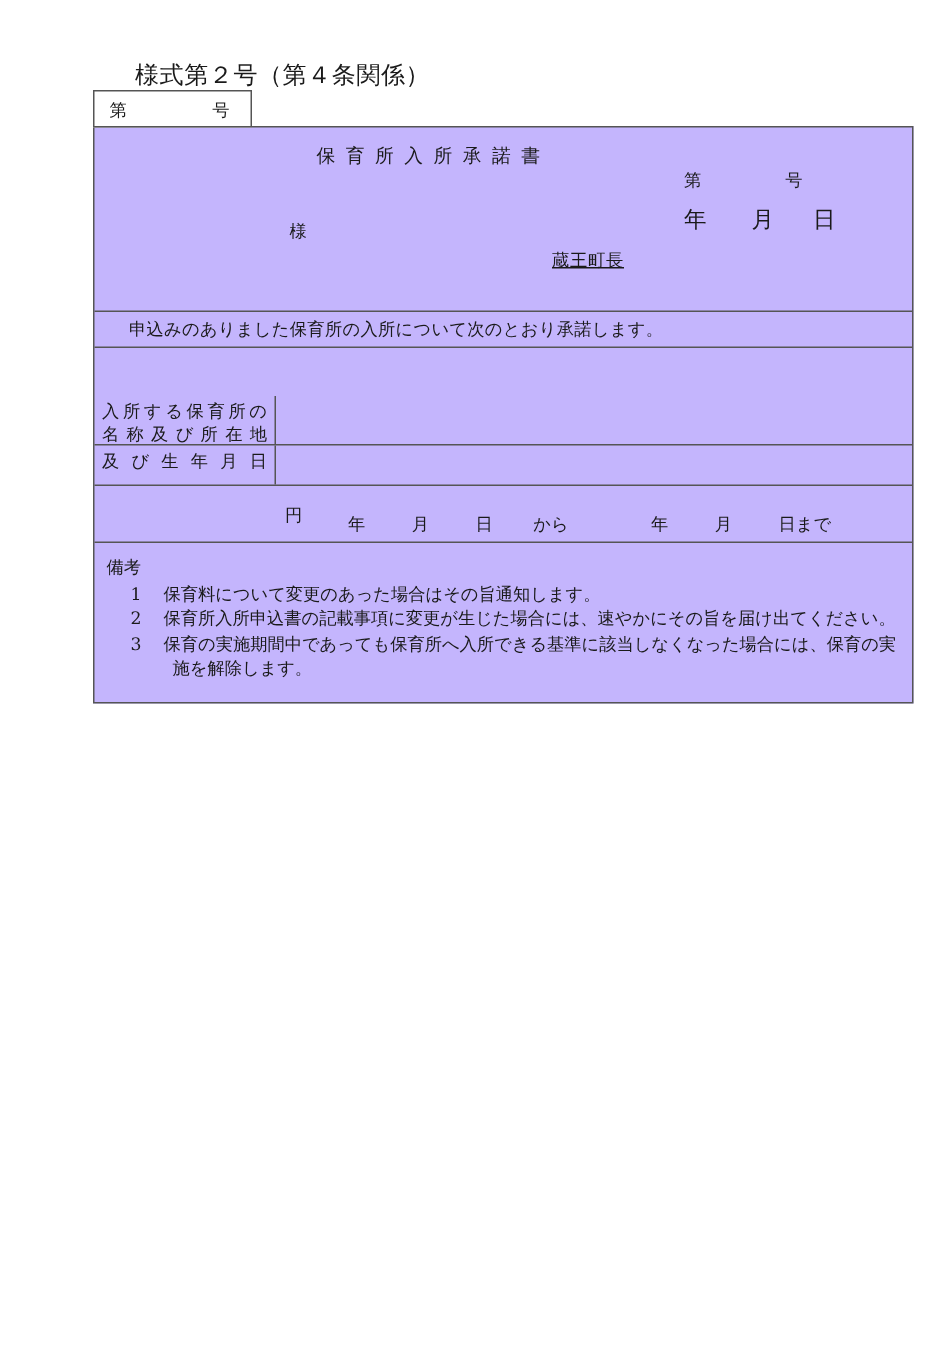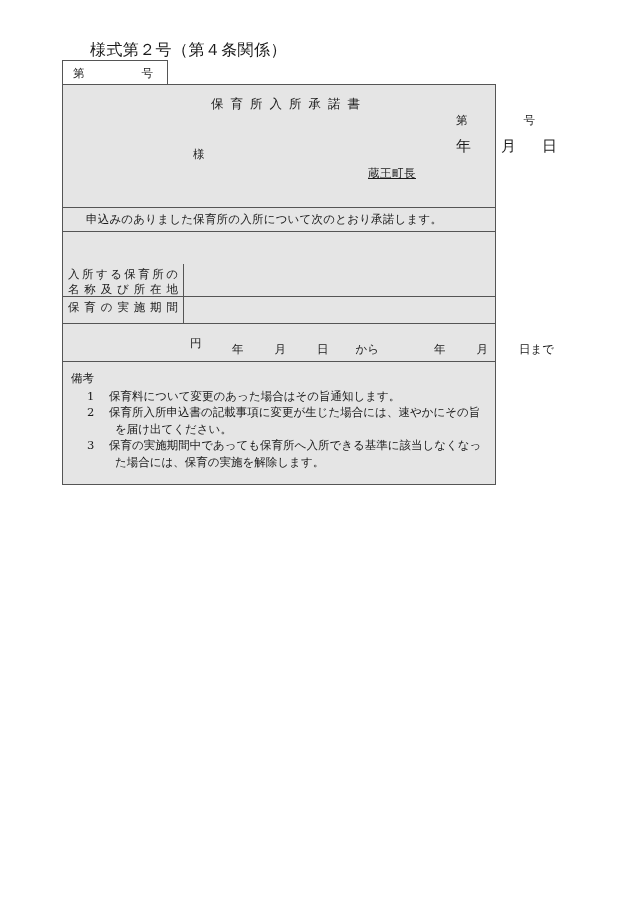--- a/index.html
+++ b/index.html
@@ -60,24 +60,24 @@
     position: absolute;
     right: 14px;
     top: 5px;
   }
 
   
   .main-table {
     position: absolute;
     left: 62px;
     top: 84px;
-    width: 434px;
+    width: 547px;
     border: 1px solid #555;
     box-sizing: border-box;
-    background: #e5e5e5;
+    background: #c4b5fd;
   }
 
   
   .head-region {
     position: relative;
     height: 123px;
     border-bottom: 1px solid #555;
     box-sizing: border-box;
   }
   .doc-title {
@@ -270,21 +270,21 @@
     <div class="row row-nursery">
       <div class="cell-label">
         <span class="ln">入所する保育所の</span>
         <span class="ln">名称及び所在地</span>
       </div>
       <div class="cell-value"></div>
     </div>
 
     <div class="row row-period">
       <div class="cell-label">
-        <span class="ln">保育の実施期間</span>
+        <span class="ln">及び生年月日</span>
       </div>
       <div class="cell-value">
         <div class="period-line">
           <span>年</span><span class="g1"></span><span>月</span><span class="g2"></span><span>日</span><span class="g3"></span><span>から</span><span class="g4"></span><span>年</span><span class="g5"></span><span>月</span><span class="g6"></span><span>日まで</span>
         </div>
       </div>
     </div>
 
     <div class="row row-fee">
       <div class="cell-value">

